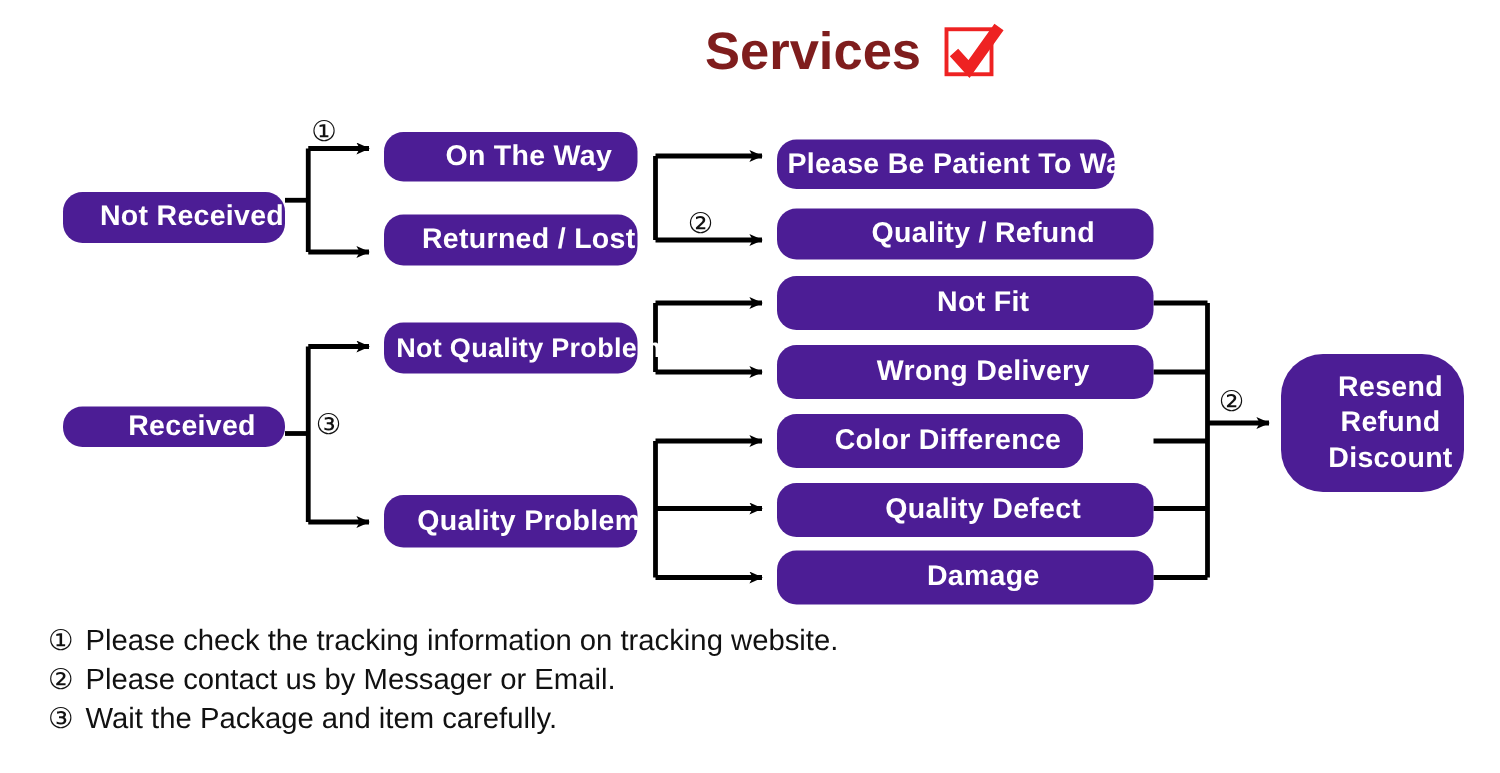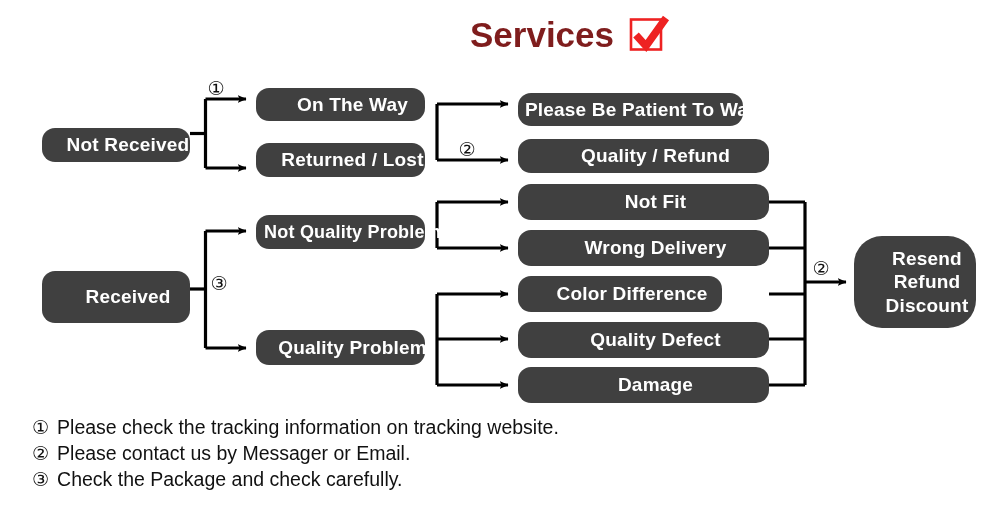--- a/index.html
+++ b/index.html
@@ -41,21 +41,21 @@
   }
   #check-icon {
     display: block;
     width: 42px;
     height: 40px;
     margin-top: 2px;
   }
   
   .node {
     position: absolute;
-    background: #404040;
+    background: #4c1d95;
     color: #ffffff;
     border-radius: 13px;
     display: flex;
     align-items: center;
     justify-content: center;
     text-align: center;
     font-weight: 700;
     letter-spacing: 0.2px;
     box-sizing: border-box;
     white-space: nowrap;
@@ -148,21 +148,21 @@
 <div id="title-row">
   <span id="title-text">Services</span>
   <svg id="check-icon" viewBox="0 0 42 40" xmlns="http://www.w3.org/2000/svg">
     <rect x="3" y="4.5" width="30" height="30" fill="none" stroke="#ee2222" stroke-width="2.6"></rect>
     <path d="M8,20 L18,31 L38,3" fill="none" stroke="#ee2222" stroke-width="7.5" stroke-linecap="butt" stroke-linejoin="miter"></path>
   </svg>
 </div>
 
 <div class="node" style="left:42px; top:128px; width:148px; height:34px; font-size:19px;">Not Received</div>
 
-<div class="node" style="left:42px; top:271px; width:148px; height:52px; font-size:19px;border-radius:13px;">Received</div>
+<div class="node" style="left:42px; top:271px; width:148px; height:27px; font-size:19px;border-radius:13px;">Received</div>
 
 <div class="node" style="left:256px; top:88px; width:169px; height:33px; font-size:19px;">On The Way</div>
 
 <div class="node" style="left:256px; top:143px; width:169px; height:34px; font-size:19px;">Returned / Lost</div>
 
 <div class="node" style="left:256px; top:215px; width:169px; height:34px; font-size:18px;">Not Quality Problem</div>
 
 <div class="node" style="left:256px; top:330px; width:169px; height:35px; font-size:19px;">Quality Problem</div>
 
 <div class="node" style="left:518px; top:93px; width:225px; height:33px; font-size:19px;">Please Be Patient To Wait</div>
@@ -194,15 +194,15 @@
   <div class="note">
     <span class="note-num">①</span>
     <span class="note-text">Please check the tracking information on tracking website.</span>
   </div>
   <div class="note">
     <span class="note-num">②</span>
     <span class="note-text">Please contact us by Messager or Email.</span>
   </div>
   <div class="note">
     <span class="note-num">③</span>
-    <span class="note-text">Check the Package and check carefully.</span>
+    <span class="note-text">Wait the Package and item carefully.</span>
   </div>
 </div>
 
 </body></html>

